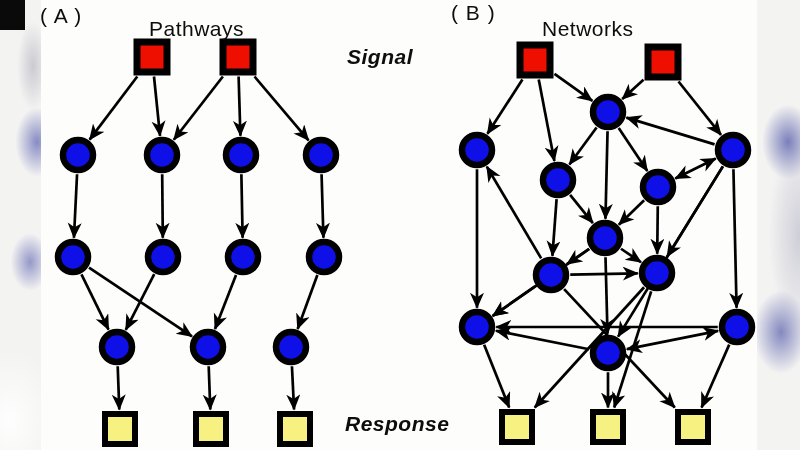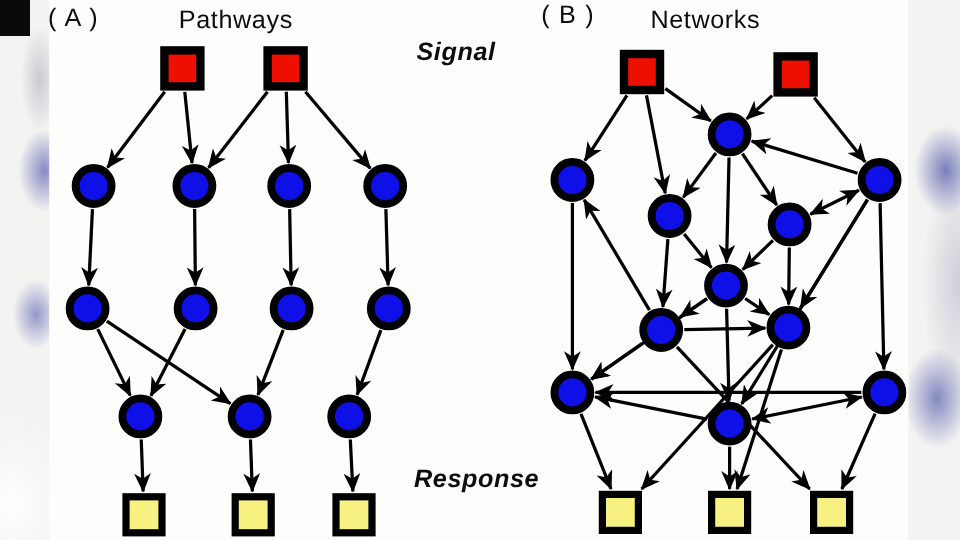--- a/index.html
+++ b/index.html
@@ -22,21 +22,21 @@
     position:absolute;left:0;top:0;width:25px;height:30px;
     background:#0a0a0a;
   }
   .slide-canvas{
     position:absolute;left:41px;top:0;width:716px;height:450px;
     background:#fdfdfc;
   }
   #diagram{position:absolute;left:0;top:0;}
   .txt{position:absolute;color:#0d0d0d;white-space:nowrap;line-height:1.1;}
   .panel-label{font-size:21px;letter-spacing:1px;}
-  .panel-title{font-size:21px;letter-spacing:0.5px;}
+  .panel-title{font-size:21px;letter-spacing:0.5px;margin-top:12px;}
   .annotation{font-size:21px;font-style:italic;font-weight:bold;letter-spacing:0.5px;}
 </style>
 </head>
 <body>
 
 <div class="corner-artifact"></div>
 <div class="slide-canvas"></div>
 
 <svg id="diagram" width="800" height="450" viewBox="0 0 800 450">
   <defs>
@@ -130,14 +130,14 @@
       <rect x="502" y="412" width="30" height="30" fill="#f6f180" stroke="#000000" stroke-width="6"></rect>
       <rect x="593" y="412" width="30" height="30" fill="#f6f180" stroke="#000000" stroke-width="6"></rect>
       <rect x="678" y="412" width="30" height="30" fill="#f6f180" stroke="#000000" stroke-width="6"></rect>
     </g>
 </svg>
 
 <div class="txt panel-label" style="left:40px;top:4px;">( A )</div>
 <div class="txt panel-title" style="left:149px;top:5px;">Pathways</div>
 <div class="txt panel-label" style="left:451px;top:1px;">( B )</div>
 <div class="txt panel-title" style="left:542px;top:5px;">Networks</div>
-<div class="txt annotation" style="left:347px;top:32px;">Signal</div>
-<div class="txt annotation" style="left:345px;top:388px;">Response</div>
+<div class="txt annotation" style="left:347px;top:45px;">Signal</div>
+<div class="txt annotation" style="left:345px;top:412px;">Response</div>
 
 </body></html>

